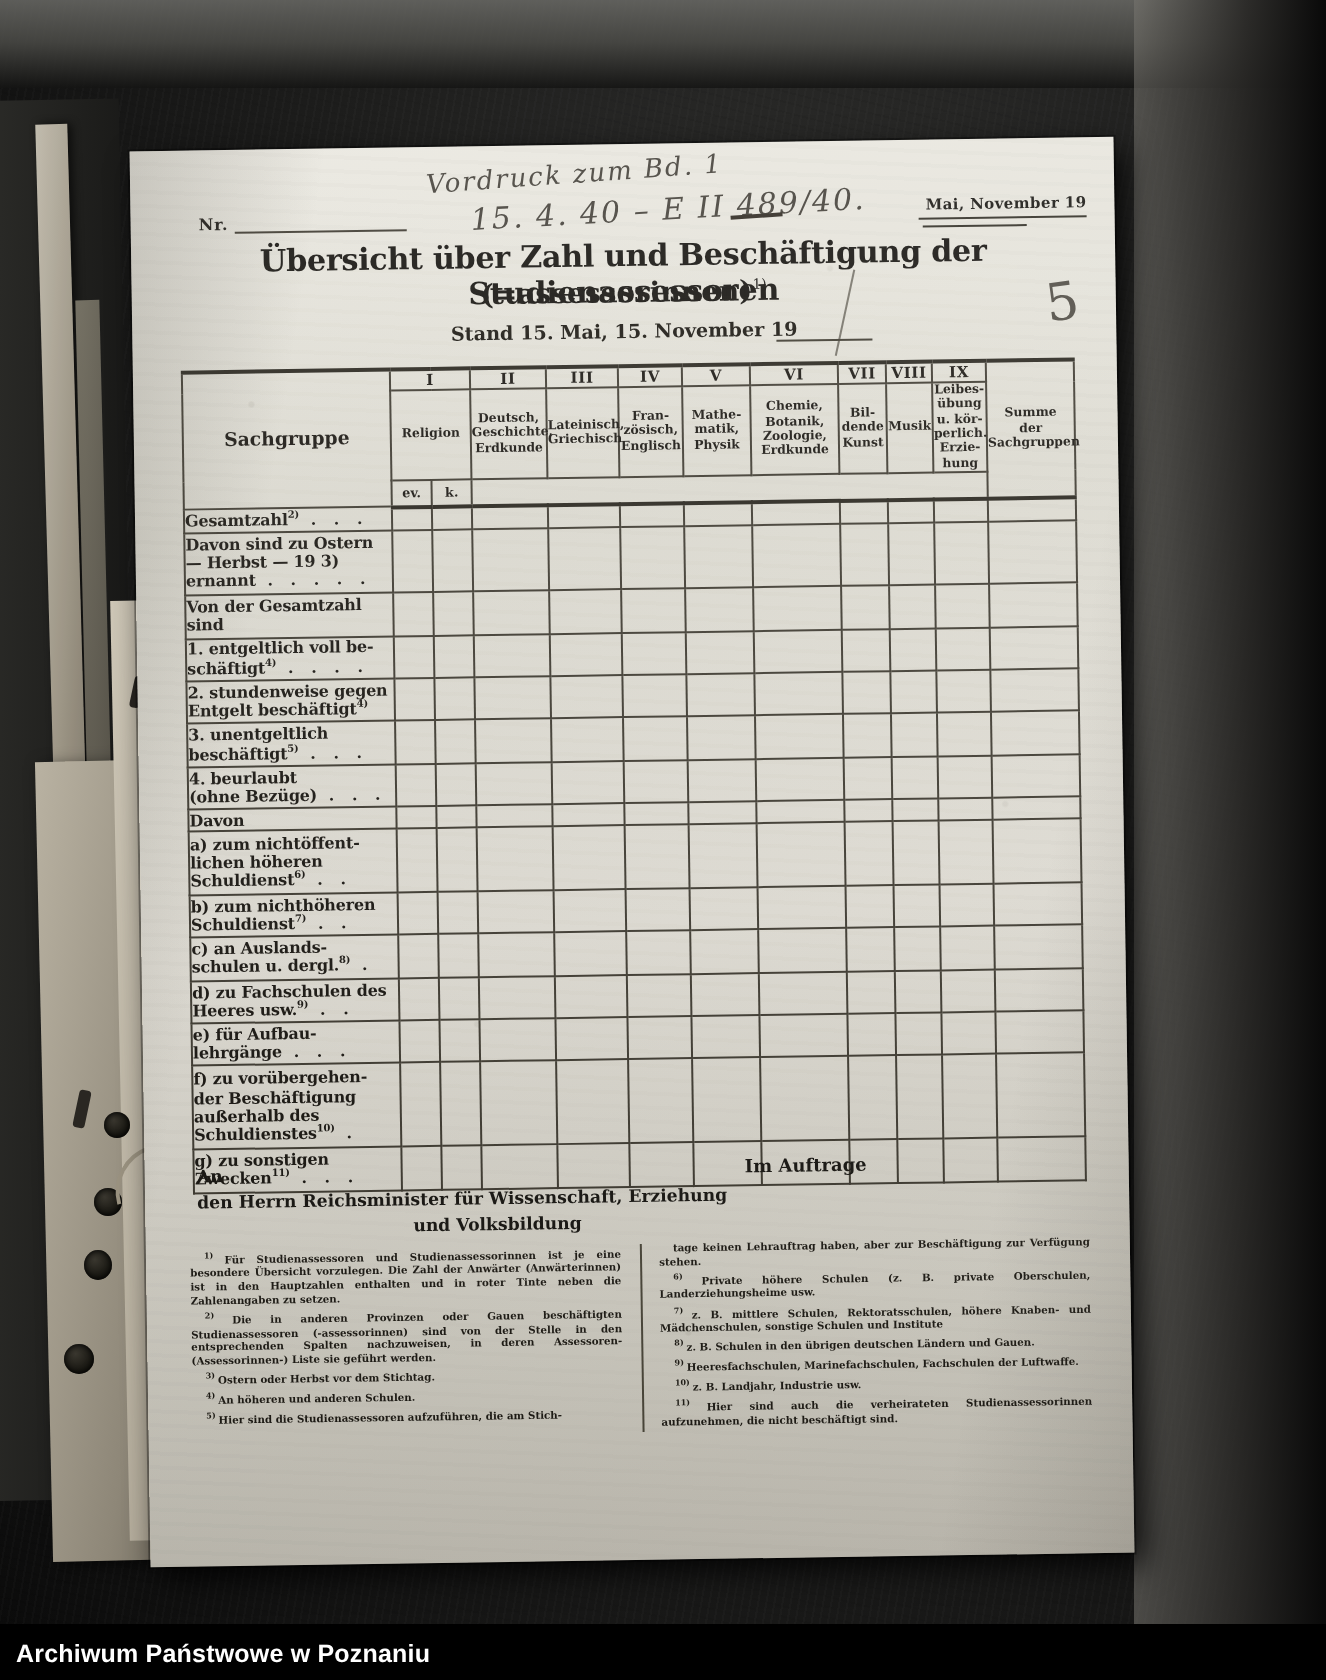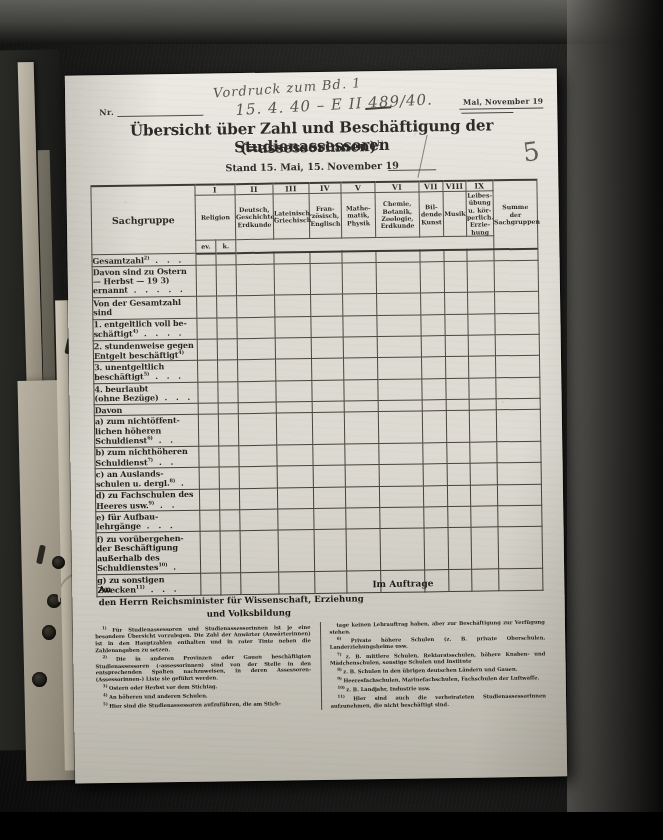--- a/index.html
+++ b/index.html
@@ -514,14 +514,15 @@
             <p><sup>11) </sup><span>Hier sind auch die verheirateten Studienassessorinnen aufzunehmen, die nicht beschäftigt sind.</span></p>
           </div>
       </div>
 
     </div>
     <div class="speck"></div>
     <div class="shade"></div>
   </div>
 
   <div class="capbar"></div>
+  <div class="caption">Archiwum Państwowe w Poznaniu</div>
 
 </div>
 
 </body></html>

